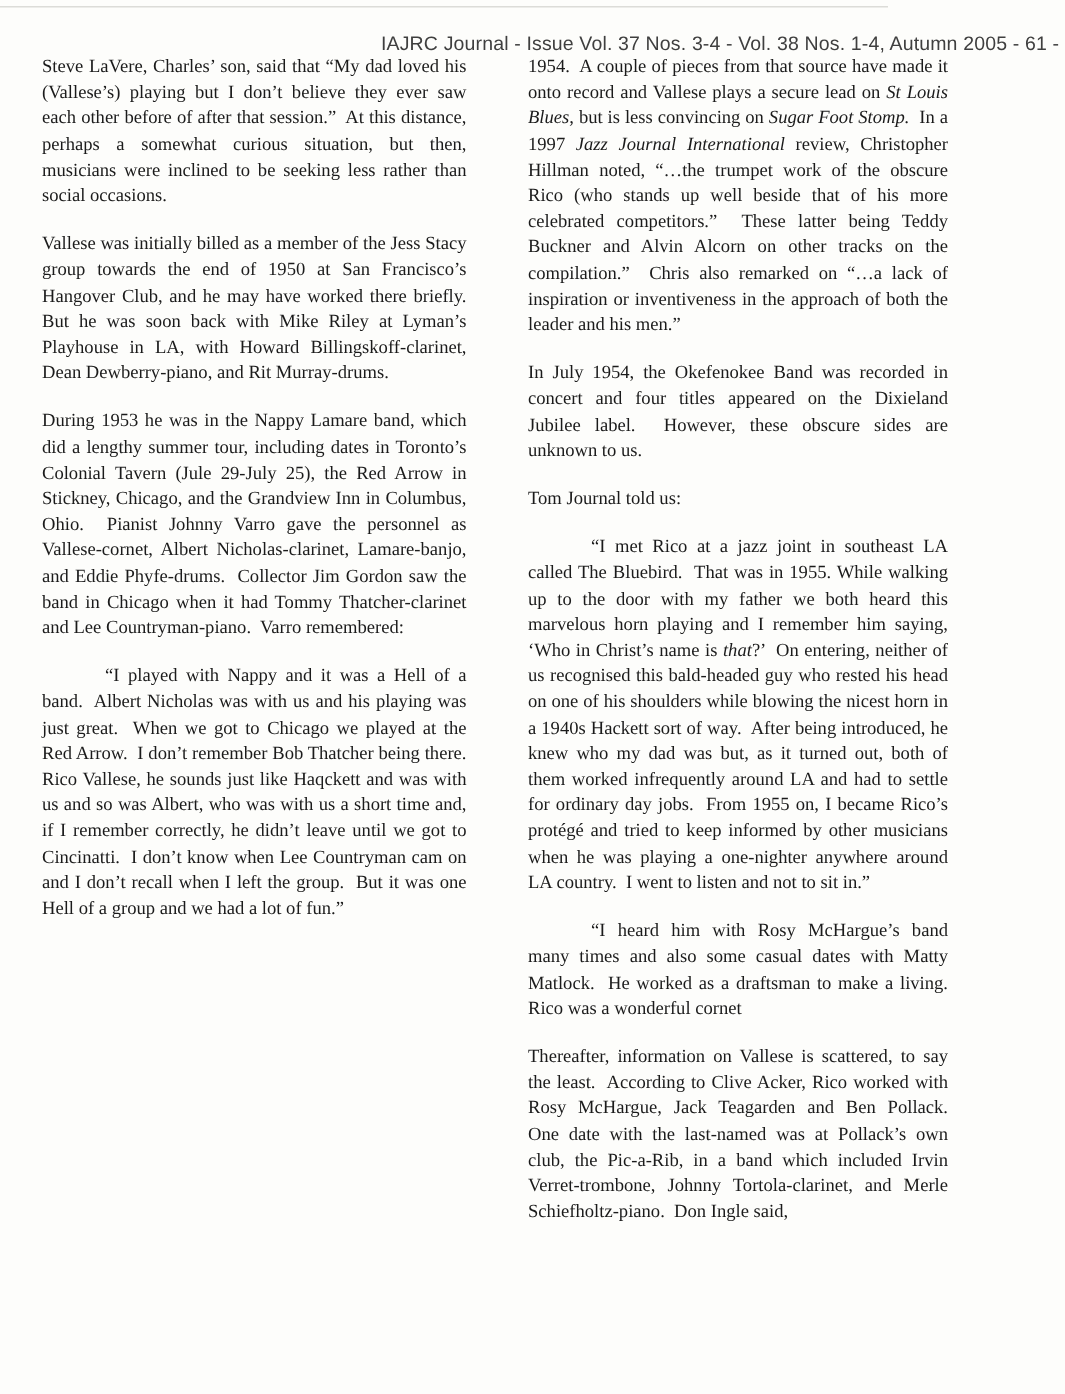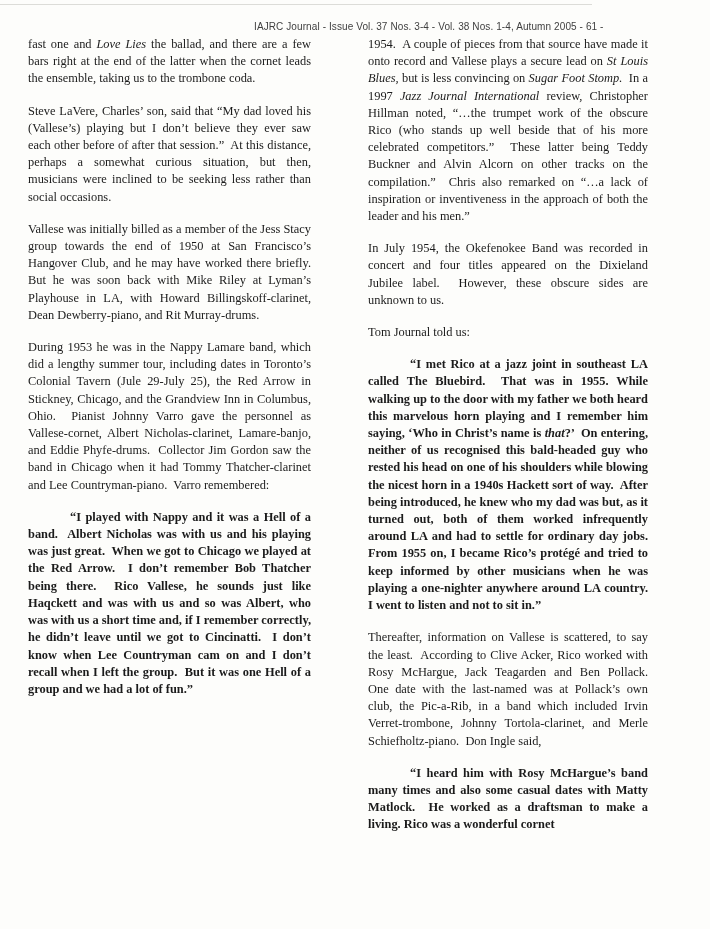--- a/index.html
+++ b/index.html
@@ -11,52 +11,51 @@
     font-family: "Liberation Serif", serif;
   }
   .scan-line {
     position: absolute; top: 4px; left: 0;
     width: 592px; height: 1px;
     background: var(--artifact, #dcdcd8);
   }
   .page-header {
     position: absolute; left: 254px; top: 21px;
     font-family: "Liberation Sans", sans-serif;
-    font-size: 10px;
+    font-size: 13px;
     color: var(--header-ink, #3f3f3f);
     white-space: nowrap;
     letter-spacing: 0.1px;
   }
   .col {
     position: absolute; top: 36px;
     color: var(--ink, #1b1b1b);
     font-size: 12.4px;
     line-height: 17.2px;
     text-align: justify;
   }
   .col-left  { left: 28px;  width: 283px; }
-  .col-right { left: 368px; width: 280px; }
+  .col-right { left: 352px; width: 280px; }
   .para { margin: 0 0 15px 0; white-space: pre-wrap; }
-  .para.quote { text-indent: 42px; font-weight: bold; }
+  .para.quote { text-indent: 42px; }
   .it { font-style: italic; }
 </style>
 </head>
 <body style="--paper: #fdfdfb; --ink: #1b1b1b; --header-ink: #3f3f3f; --artifact: #dcdcd8;">
 
 <div>
   <div class="scan-line"></div>
   <div class="page-header">IAJRC Journal - Issue Vol. 37 Nos. 3-4 - Vol. 38 Nos. 1-4, Autumn 2005 - 61 -</div>
   <div class="col col-left" id="col-left">
-      <p class="para"><span>fast one and </span><span class="it">Love Lies</span><span> the ballad, and there are a few bars right at the end of the latter when the cornet leads the ensemble, taking us to the trombone coda.</span></p>
       <p class="para"><span>Steve LaVere, Charles’ son, said that “My dad loved his (Vallese’s) playing but I don’t believe they ever saw each other before of after that session.”  At this distance, perhaps a somewhat curious situation, but then, musicians were inclined to be seeking less rather than social occasions.</span></p>
       <p class="para"><span>Vallese was initially billed as a member of the Jess Stacy group towards the end of 1950 at San Francisco’s Hangover Club, and he may have worked there briefly.   But he was soon back with Mike Riley at Lyman’s Playhouse in LA, with Howard Billingskoff-clarinet, Dean Dewberry-piano, and Rit Murray-drums.</span></p>
       <p class="para"><span>During 1953 he was in the Nappy Lamare band, which did a lengthy summer tour, including dates in Toronto’s Colonial Tavern (Jule 29-July 25), the Red Arrow in Stickney, Chicago, and the Grandview Inn in Columbus, Ohio.  Pianist Johnny Varro gave the personnel as Vallese-cornet, Albert Nicholas-clarinet, Lamare-banjo, and Eddie Phyfe-drums.  Collector Jim Gordon saw the band in Chicago when it had Tommy Thatcher-clarinet and Lee Countryman-piano.  Varro remembered:</span></p>
       <p class="para quote"><span>“I played with Nappy and it was a Hell of a band.  Albert Nicholas was with us and his playing was just great.  When we got to Chicago we played at the Red Arrow.  I don’t remember Bob Thatcher being there.  Rico Vallese, he sounds just like Haqckett and was with us and so was Albert, who was with us a short time and, if I remember correctly, he didn’t leave until we got to Cincinatti.  I don’t know when Lee Countryman cam on and I don’t recall when I left the group.  But it was one Hell of a group and we had a lot of fun.”</span></p>
     </div>
   <div class="col col-right" id="col-right">
       <p class="para"><span>1954.  A couple of pieces from that source have made it onto record and Vallese plays a secure lead on </span><span class="it">St Louis Blues,</span><span> but is less convincing on </span><span class="it">Sugar Foot Stomp.</span><span>  In a 1997 </span><span class="it">Jazz Journal International</span><span> review, Christopher Hillman noted, “…the trumpet work of the obscure Rico (who stands up well beside that of his more celebrated competitors.”  These latter being Teddy Buckner and Alvin Alcorn on other tracks on the compilation.”  Chris also remarked on “…a lack of inspiration or inventiveness in the approach of both the leader and his men.”</span></p>
       <p class="para"><span>In July 1954, the Okefenokee Band was recorded in concert and four titles appeared on the Dixieland Jubilee label.  However, these obscure sides are unknown to us.</span></p>
       <p class="para"><span>Tom Journal told us:</span></p>
       <p class="para quote"><span>“I met Rico at a jazz joint in southeast LA called The Bluebird.  That was in 1955. While walking up to the door with my father we both heard this marvelous horn playing and I remember him saying, ‘Who in Christ’s name is </span><span class="it">that</span><span>?’  On entering, neither of us recognised this bald-headed guy who rested his head on one of his shoulders while blowing the nicest horn in a 1940s Hackett sort of way.  After being introduced, he knew who my dad was but, as it turned out, both of them worked infrequently around LA and had to settle for ordinary day jobs.  From 1955 on, I became Rico’s protégé and tried to keep informed by other musicians when he was playing a one-nighter anywhere around LA country.  I went to listen and not to sit in.”</span></p>
+      <p class="para quote"><span>“I heard him with Rosy McHargue’s band many times and also some casual dates with Matty Matlock.  He worked as a draftsman to make a living. Rico was a wonderful cornet</span></p>
       <p class="para"><span>Thereafter, information on Vallese is scattered, to say the least.  According to Clive Acker, Rico worked with Rosy McHargue, Jack Teagarden and Ben Pollack.   One date with the last-named was at Pollack’s own club, the Pic-a-Rib, in a band which included Irvin Verret-trombone, Johnny Tortola-clarinet, and Merle Schiefholtz-piano.  Don Ingle said,</span></p>
-      <p class="para quote"><span>“I heard him with Rosy McHargue’s band many times and also some casual dates with Matty Matlock.  He worked as a draftsman to make a living. Rico was a wonderful cornet</span></p>
     </div>
 </div>
 
 </body></html>

